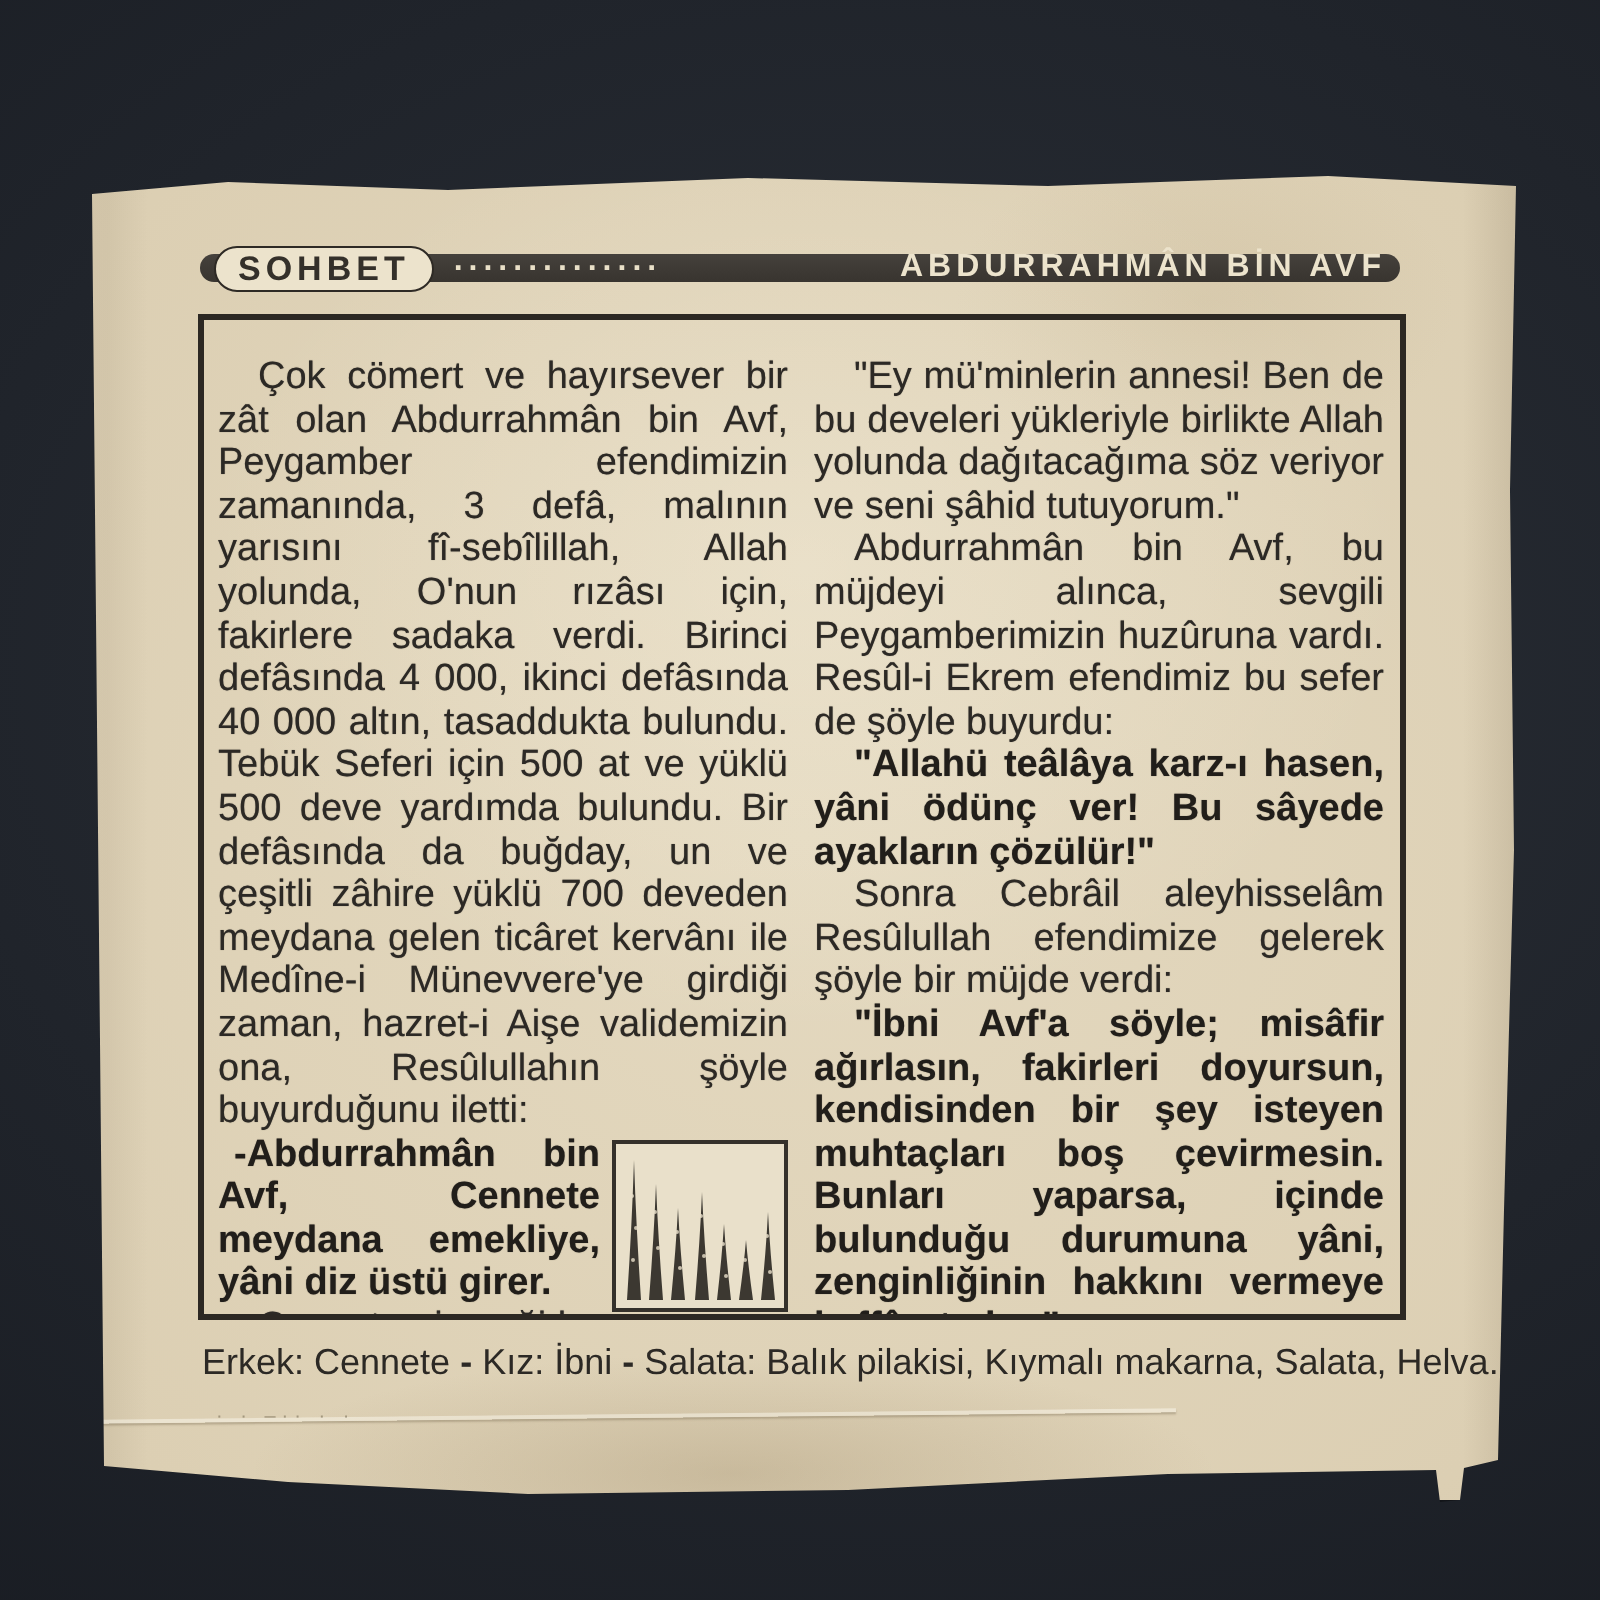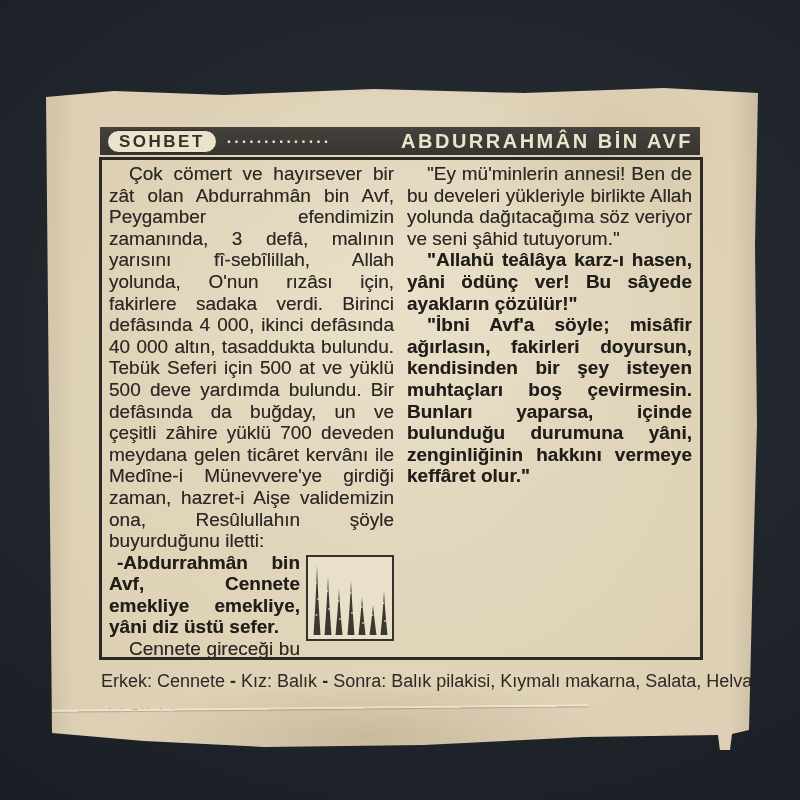--- a/index.html
+++ b/index.html
@@ -14,29 +14,29 @@
       radial-gradient(45% 12% at 45% 98%, rgba(150,130,95,.30), transparent 75%),
       radial-gradient(120% 120% at 50% 50%, #e4d9c0 0%, #dccfb3 55%, #d0c3a4 100%);
     clip-path:polygon(2px 12px,70px 6px,180px 10px,330px 4px,480px 8px,620px 3px,714px 8px,
       711px 160px,713px 340px,708px 520px,705px 645px,
       688px 649px,686px 665px,676px 666px,674px 650px,
       540px 652px,380px 660px,220px 662px,100px 656px,8px 648px);
     filter:drop-shadow(0 10px 16px rgba(0,0,0,.5));}
   .crease{position:absolute;left:4px;top:622px;width:540px;height:2px;
     background:rgba(255,253,244,.45);box-shadow:0 1px 1px rgba(110,95,70,.35);
     transform:rotate(-0.6deg);}
-  .masthead{position:absolute;left:56px;top:42px;width:600px;height:28px;
+  .masthead{position:absolute;left:56px;top:42px;width:600px;height:14px;
     background:linear-gradient(180deg,#45413c,#38342f);
-    display:flex;align-items:center;gap:10px;padding:0 7px;box-sizing:border-box;}
+    display:flex;align-items:center;gap:10px;padding:0 7px;box-sizing:border-box;border-radius:12px;}
   .badge{background:#ece3cc;color:#34302a;border:1px solid #2e2a25;border-radius:13px;
     font-size:17px;font-weight:bold;letter-spacing:2.5px;padding:1px 11px;line-height:19px;}
   .dots{color:#e9e0c8;font-weight:bold;font-size:16px;letter-spacing:3px;margin-top:-6px;overflow:hidden;white-space:nowrap;}
-  .bar-title{margin-left:auto;color:#ece3cc;font-weight:bold;font-size:20px;letter-spacing:2.5px;white-space:nowrap;}
+  .bar-title{margin-left:auto;color:#ece3cc;font-weight:bold;font-size:16px;letter-spacing:2.5px;white-space:nowrap;}
   .article-box{position:absolute;left:55px;top:72px;width:604px;height:503px;
-    border:3px solid #2c2823;box-sizing:border-box;padding:3px 7px;overflow:hidden;
+    border:3px solid #2c2823;box-sizing:border-box;padding:18px 7px;overflow:hidden;
     display:flex;gap:13px;}
   .col{width:285px;flex:0 0 285px;font-size:19px;line-height:21.6px;color:#2c2925;
     text-align:justify;text-shadow:0 0 .5px rgba(44,40,36,.55);}
   .col p{margin:0;}
   .indent{text-indent:20px;}
   .small-indent{text-indent:8px;}
   .boldp{font-weight:bold;color:#211e1a;}
   .spires{float:right;width:88px;height:86px;margin:3px 0 9px 6px;
     background:#e9e0ca;border:2px solid #35312b;box-sizing:border-box;}
   .spires svg{display:block;width:100%;height:100%;}
@@ -83,29 +83,31 @@
               <circle cx="42.5" cy="36" r="1"></circle>
                 <circle cx="44" cy="56" r="1"></circle>
               <circle cx="53.5" cy="50" r="1"></circle>
                 <circle cx="55" cy="66" r="1"></circle>
               <circle cx="64.5" cy="58" r="1"></circle>
                 <circle cx="75.5" cy="46" r="1"></circle>
                 <circle cx="77" cy="64" r="1"></circle>
             </g>
           </svg>
         </span>
-        <p class="boldp small-indent">-Abdurrahmân bin Avf, Cennete emekliye emekliye, yâni diz üstü sefer.</p>
+        <p class="boldp small-indent">-Abdurrahmân bin Avf, Cennete meydana emekliye, yâni diz üstü girer.</p>
         <p class="indent">Cennete gireceği bu müjde üzerine, Abdurrahman bin</p>
       </div>
       <div class="col">
         <p class="indent">"Ey mü'minlerin annesi! Ben de bu develeri yükleriyle birlikte Allah yolunda dağıtacağıma söz veriyor ve seni şâhid tutuyorum."</p>
+        <p class="indent">Abdurrahmân bin Avf, bu müjdeyi alınca, sevgili Peygamberimizin huzûruna vardı. Resûl-i Ekrem efendimiz bu sefer de şöyle buyurdu:</p>
         <p class="indent boldp">"Allahü teâlâya karz-ı hasen, yâni ödünç ver! Bu sâyede ayakların çözülür!"</p>
+        <p class="indent">Sonra Cebrâil aleyhisselâm Resûlullah efendimize gelerek şöyle bir müjde verdi:</p>
         <p class="indent boldp">"İbni Avf'a söyle; misâfir ağırlasın, fakirleri doyursun, kendisinden bir şey isteyen muhtaçları boş çevirmesin. Bunları yaparsa, içinde bulunduğu durumuna yâni, zenginliğinin hakkını vermeye keffâret olur."</p>
       </div>
     </div>
 
     <div class="footer-line">
-      <span class="f-label">Erkek:</span><span class="f-val">Cennete</span><span class="f-sep"> - </span><span class="f-label">Kız:</span><span class="f-val">Balık</span><span class="f-sep"> - </span><span class="f-label">Sonra:</span><span class="f-val">Balık pilakisi, Kıymalı makarna, Salata, Helva.</span>
+      <span class="f-label">Erkek:</span><span class="f-val">Cennete</span><span class="f-sep"> - </span><span class="f-label">Kız:</span><span class="f-val">İbni</span><span class="f-sep"> - </span><span class="f-label">Salata:</span><span class="f-val">Balık pilakisi, Kıymalı makarna, Salata, Helva.</span>
     </div>
 
     <div class="cutoff">· ·  –·· ·    ·</div>
   </div>
 </div>
 
 </body></html>

